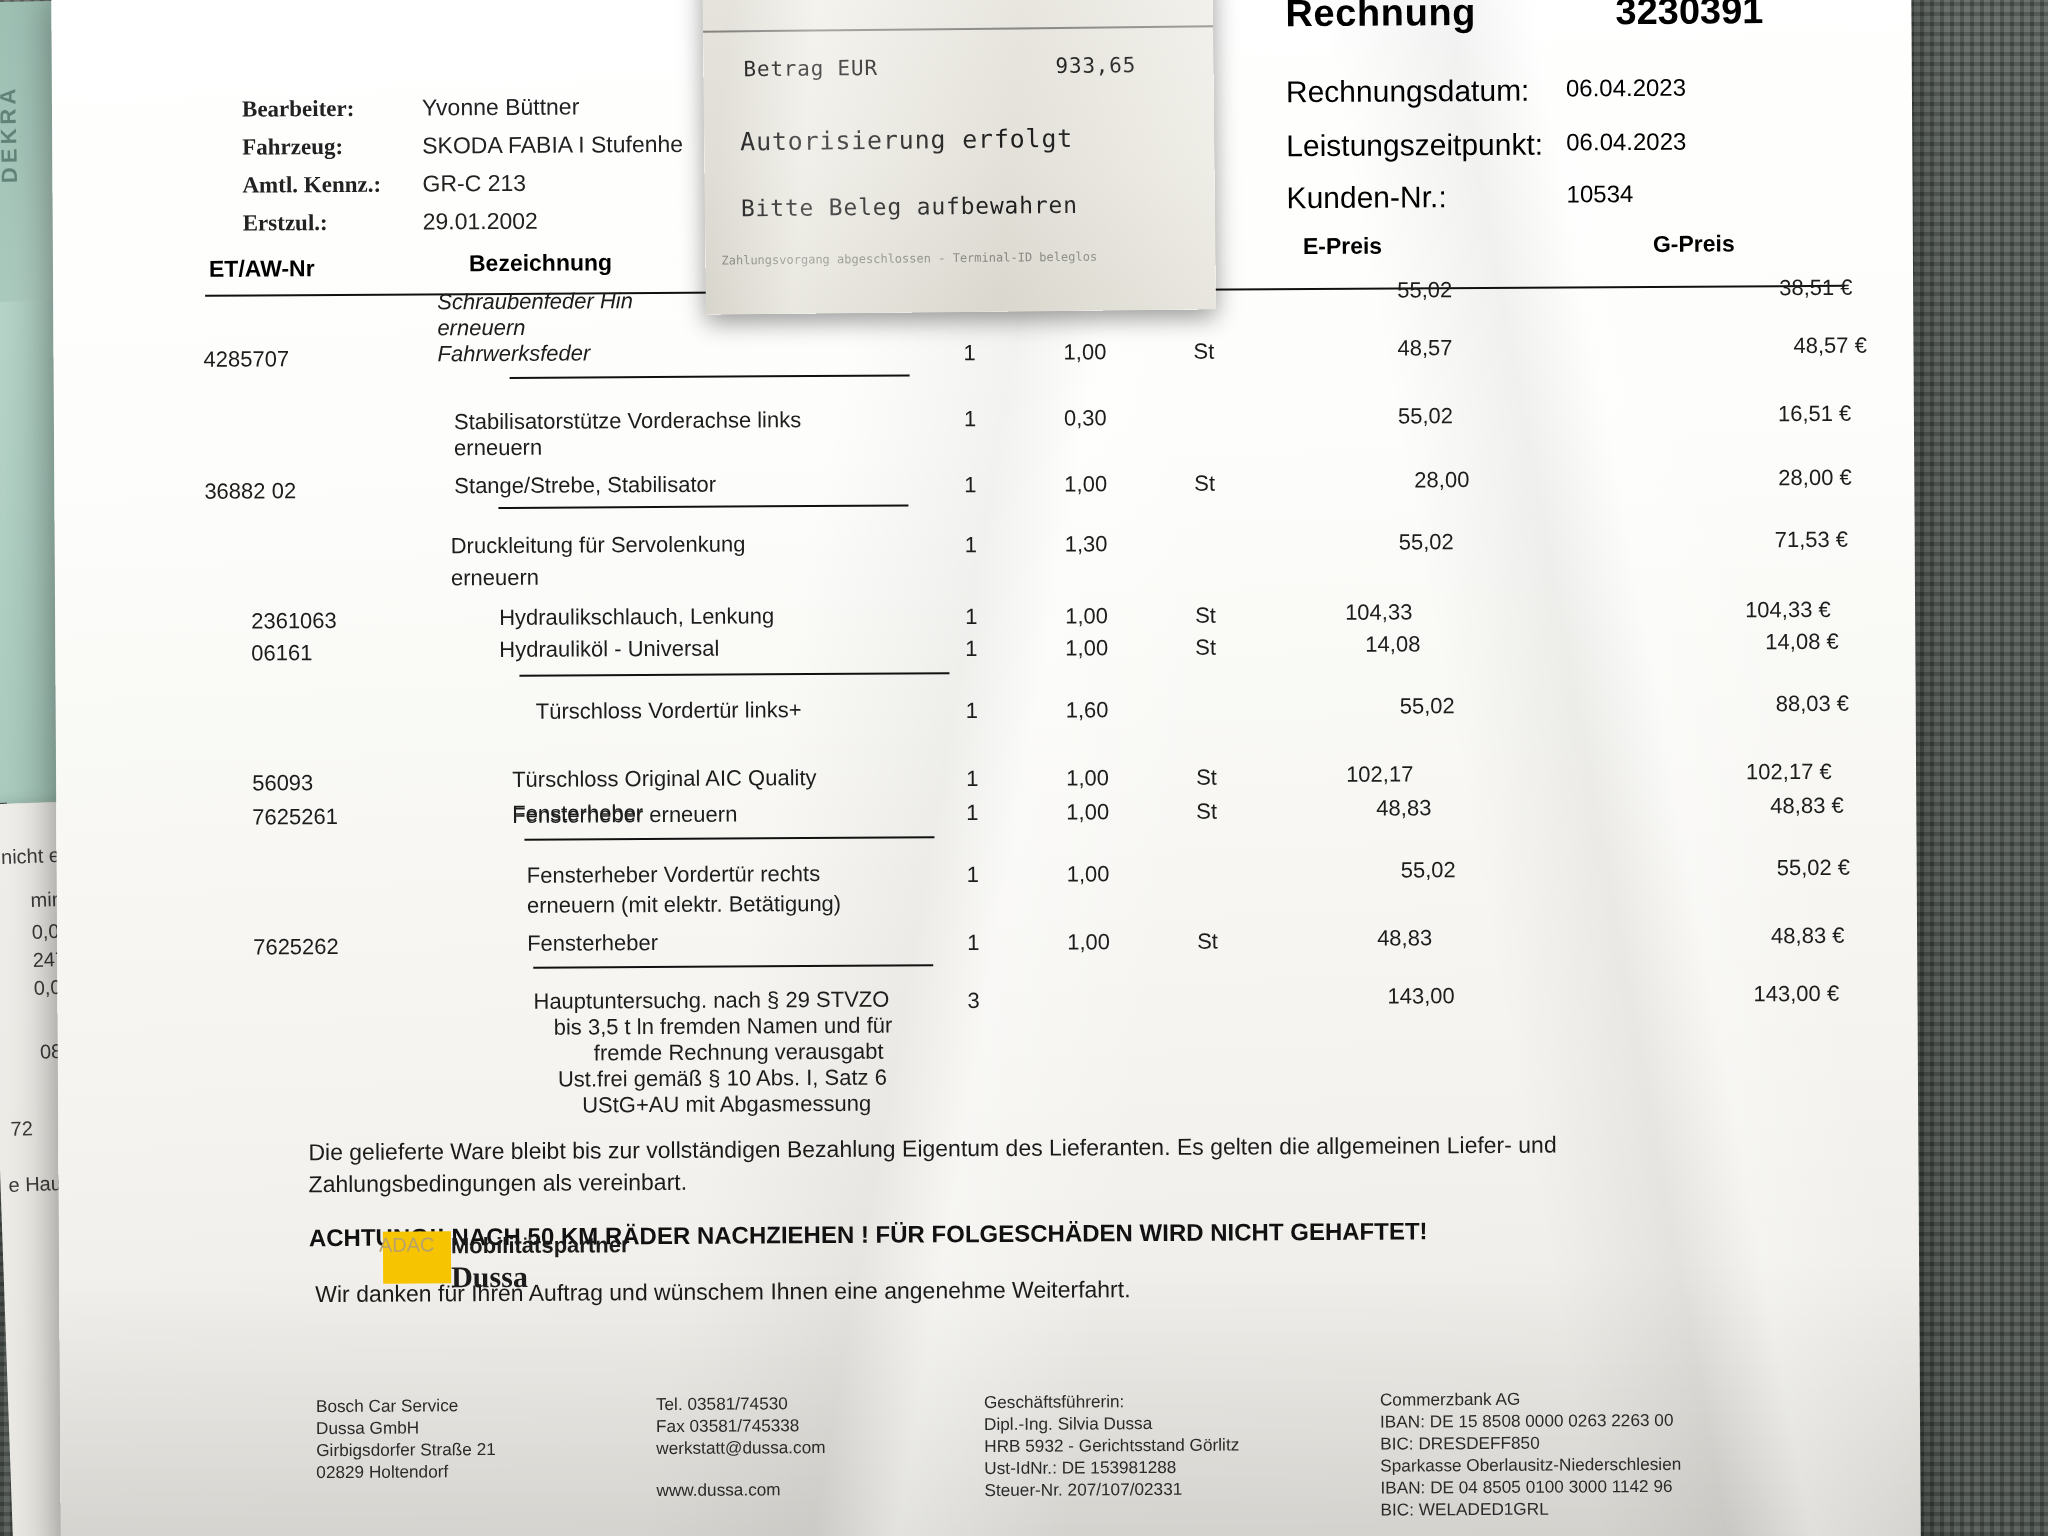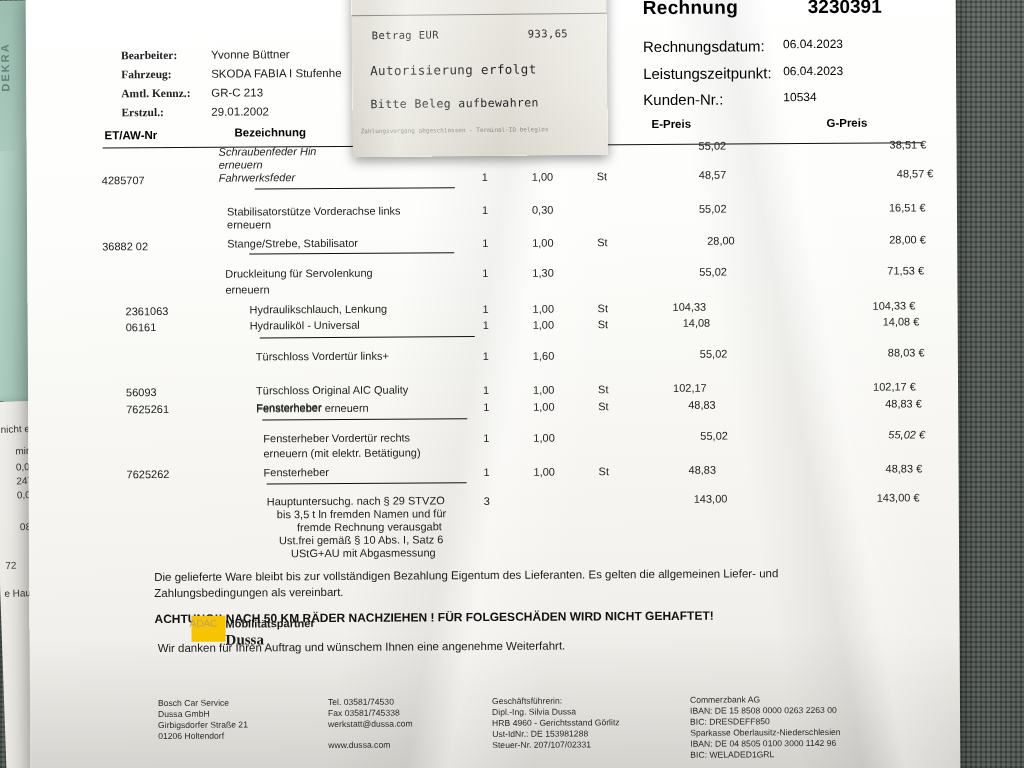--- a/index.html
+++ b/index.html
@@ -192,21 +192,21 @@
 
   <div class="cell" style="left:98px;top:333px;">06161</div>
   <div class="cell" style="left:222px;top:332px;">Hydrauliköl - Universal</div>
   <div class="cell" style="left:455px;top:333px;">1</div>
   <div class="cell" style="left:505px;top:333px;">1,00</div>
   <div class="cell" style="left:570px;top:333px;">St</div>
   <div class="cell" style="left:655px;top:332px;">14,08</div>
   <div class="cell" style="left:855px;top:332px;">14,08 €</div>
   <div class="rule" style="left:232px;top:350px;width:215px;"></div>
 
-  <div class="cell" style="left:228px;top:363px;">Türschloss Vordertür links+</div>
+  <div class="cell" style="left:240px;top:363px;">Türschloss Vordertür links+</div>
   <div class="cell" style="left:228px;top:391px;margin-top:24px;">Fensterheber  erneuern</div>
   <div class="cell" style="left:455px;top:364px;">1</div>
   <div class="cell" style="left:505px;top:364px;">1,60</div>
   <div class="cell" style="left:672px;top:363px;">55,02</div>
   <div class="cell" style="left:860px;top:363px;">88,03 €</div>
 
   <div class="cell" style="left:98px;top:398px;">56093</div>
   <div class="cell" style="left:228px;top:397px;">Türschloss Original AIC Quality</div>
   <div class="cell" style="left:455px;top:398px;">1</div>
   <div class="cell" style="left:505px;top:398px;">1,00</div>
@@ -221,21 +221,21 @@
   <div class="cell" style="left:570px;top:415px;">St</div>
   <div class="cell" style="left:660px;top:414px;">48,83</div>
   <div class="cell" style="left:857px;top:414px;">48,83 €</div>
   <div class="rule" style="left:234px;top:432px;width:205px;"></div>
 
   <div class="cell" style="left:235px;top:445px;">Fensterheber Vordertür rechts</div>
   <div class="cell" style="left:235px;top:460px;">erneuern (mit elektr. Betätigung)</div>
   <div class="cell" style="left:455px;top:446px;">1</div>
   <div class="cell" style="left:505px;top:446px;">1,00</div>
   <div class="cell" style="left:672px;top:445px;">55,02</div>
-  <div class="cell" style="left:860px;top:445px;font-style:italic;">55,02 €</div>
+  <div class="cell" style="left:860px;top:445px;">55,02 €</div>
 
   <div class="cell" style="left:98px;top:480px;">7625262</div>
   <div class="cell" style="left:235px;top:479px;">Fensterheber</div>
   <div class="cell" style="left:455px;top:480px;">1</div>
   <div class="cell" style="left:505px;top:480px;">1,00</div>
   <div class="cell" style="left:570px;top:480px;">St</div>
   <div class="cell" style="left:660px;top:479px;">48,83</div>
   <div class="cell" style="left:857px;top:479px;">48,83 €</div>
   <div class="rule" style="left:238px;top:496px;width:200px;"></div>
 
@@ -256,32 +256,32 @@
 
   <div id="logo-box"></div>
   <div id="logo-adac">ADAC</div>
   <div id="logo-mob">Mobilitätspartner</div>
   <div id="logo-dussa">Dussa</div>
 
   <div class="ft-small" style="left:128px;top:710px;">
     <div>Bosch Car Service</div>
     <div>Dussa GmbH</div>
     <div>Girbigsdorfer Straße 21</div>
-    <div>01206 Holtendorf</div>
+    <div>02829 Holtendorf</div>
   </div>
   <div class="ft-small" style="left:298px;top:710px;">
     <div>Tel.  03581/74530</div>
     <div>Fax  03581/745338</div>
     <div>werkstatt@dussa.com</div>
     <div style="margin-top:10px">www.dussa.com</div>
   </div>
   <div class="ft-small" style="left:462px;top:710px;">
     <div>Geschäftsführerin:</div>
     <div>Dipl.-Ing. Silvia Dussa</div>
-    <div>HRB 4960 - Gerichtsstand Görlitz</div>
+    <div>HRB 5932 - Gerichtsstand Görlitz</div>
     <div>Ust-IdNr.: DE 153981288</div>
     <div>Steuer-Nr. 207/107/02331</div>
   </div>
   <div class="ft-small" style="left:660px;top:710px;">
     <div>Commerzbank AG</div>
     <div>IBAN: DE 15 8508 0000 0263 2263 00</div>
     <div>BIC:   DRESDEFF850</div>
     <div>Sparkasse Oberlausitz-Niederschlesien</div>
     <div>IBAN: DE 04 8505 0100 3000 1142 96</div>
     <div>BIC:  WELADED1GRL</div>

